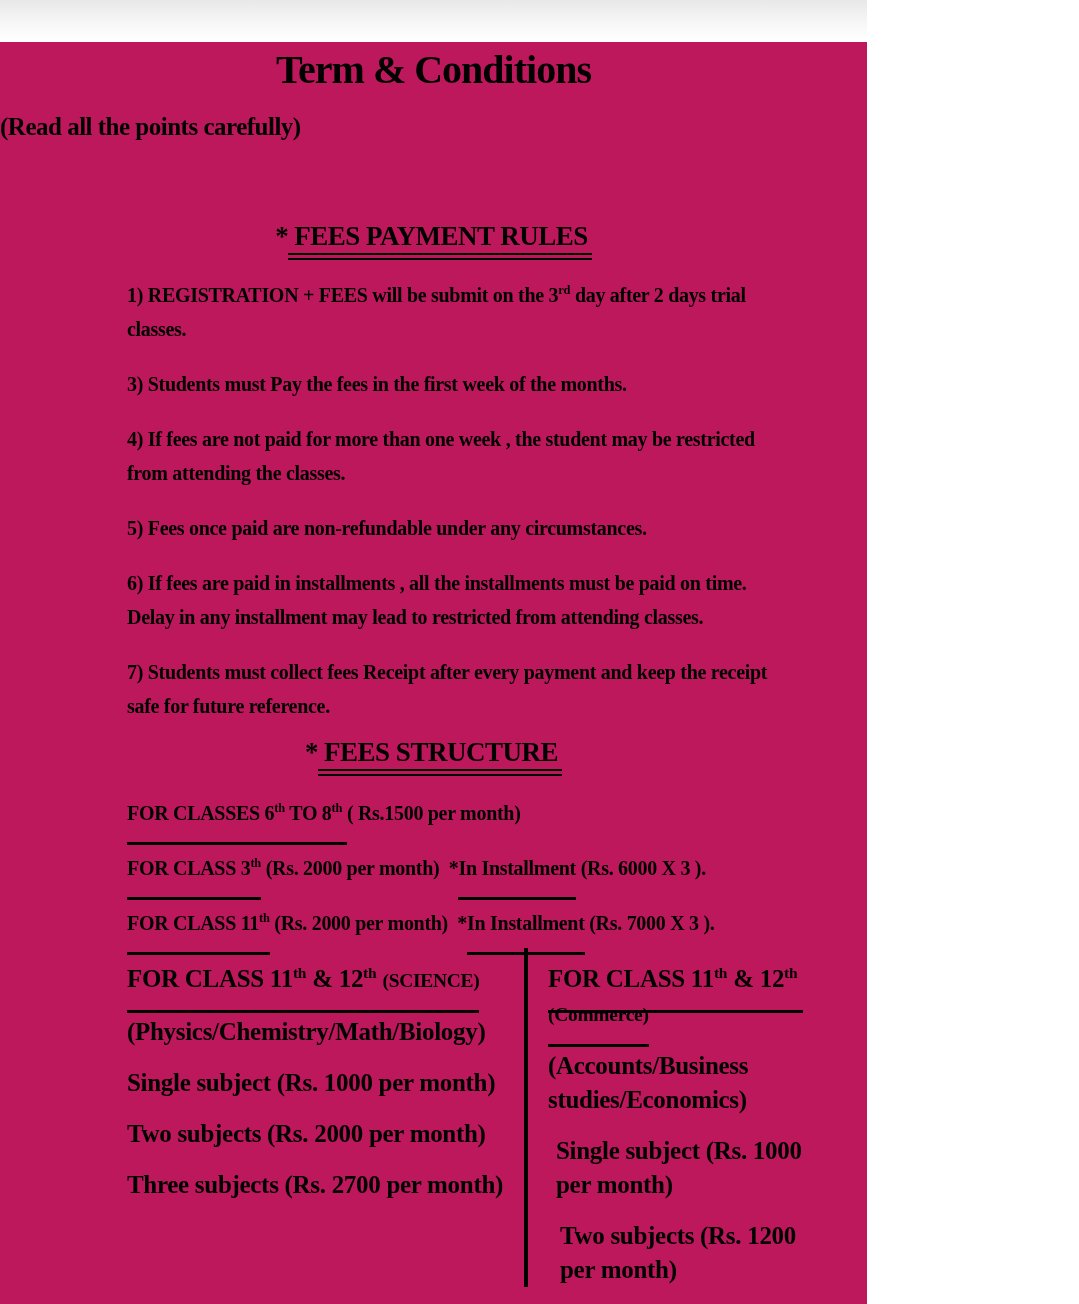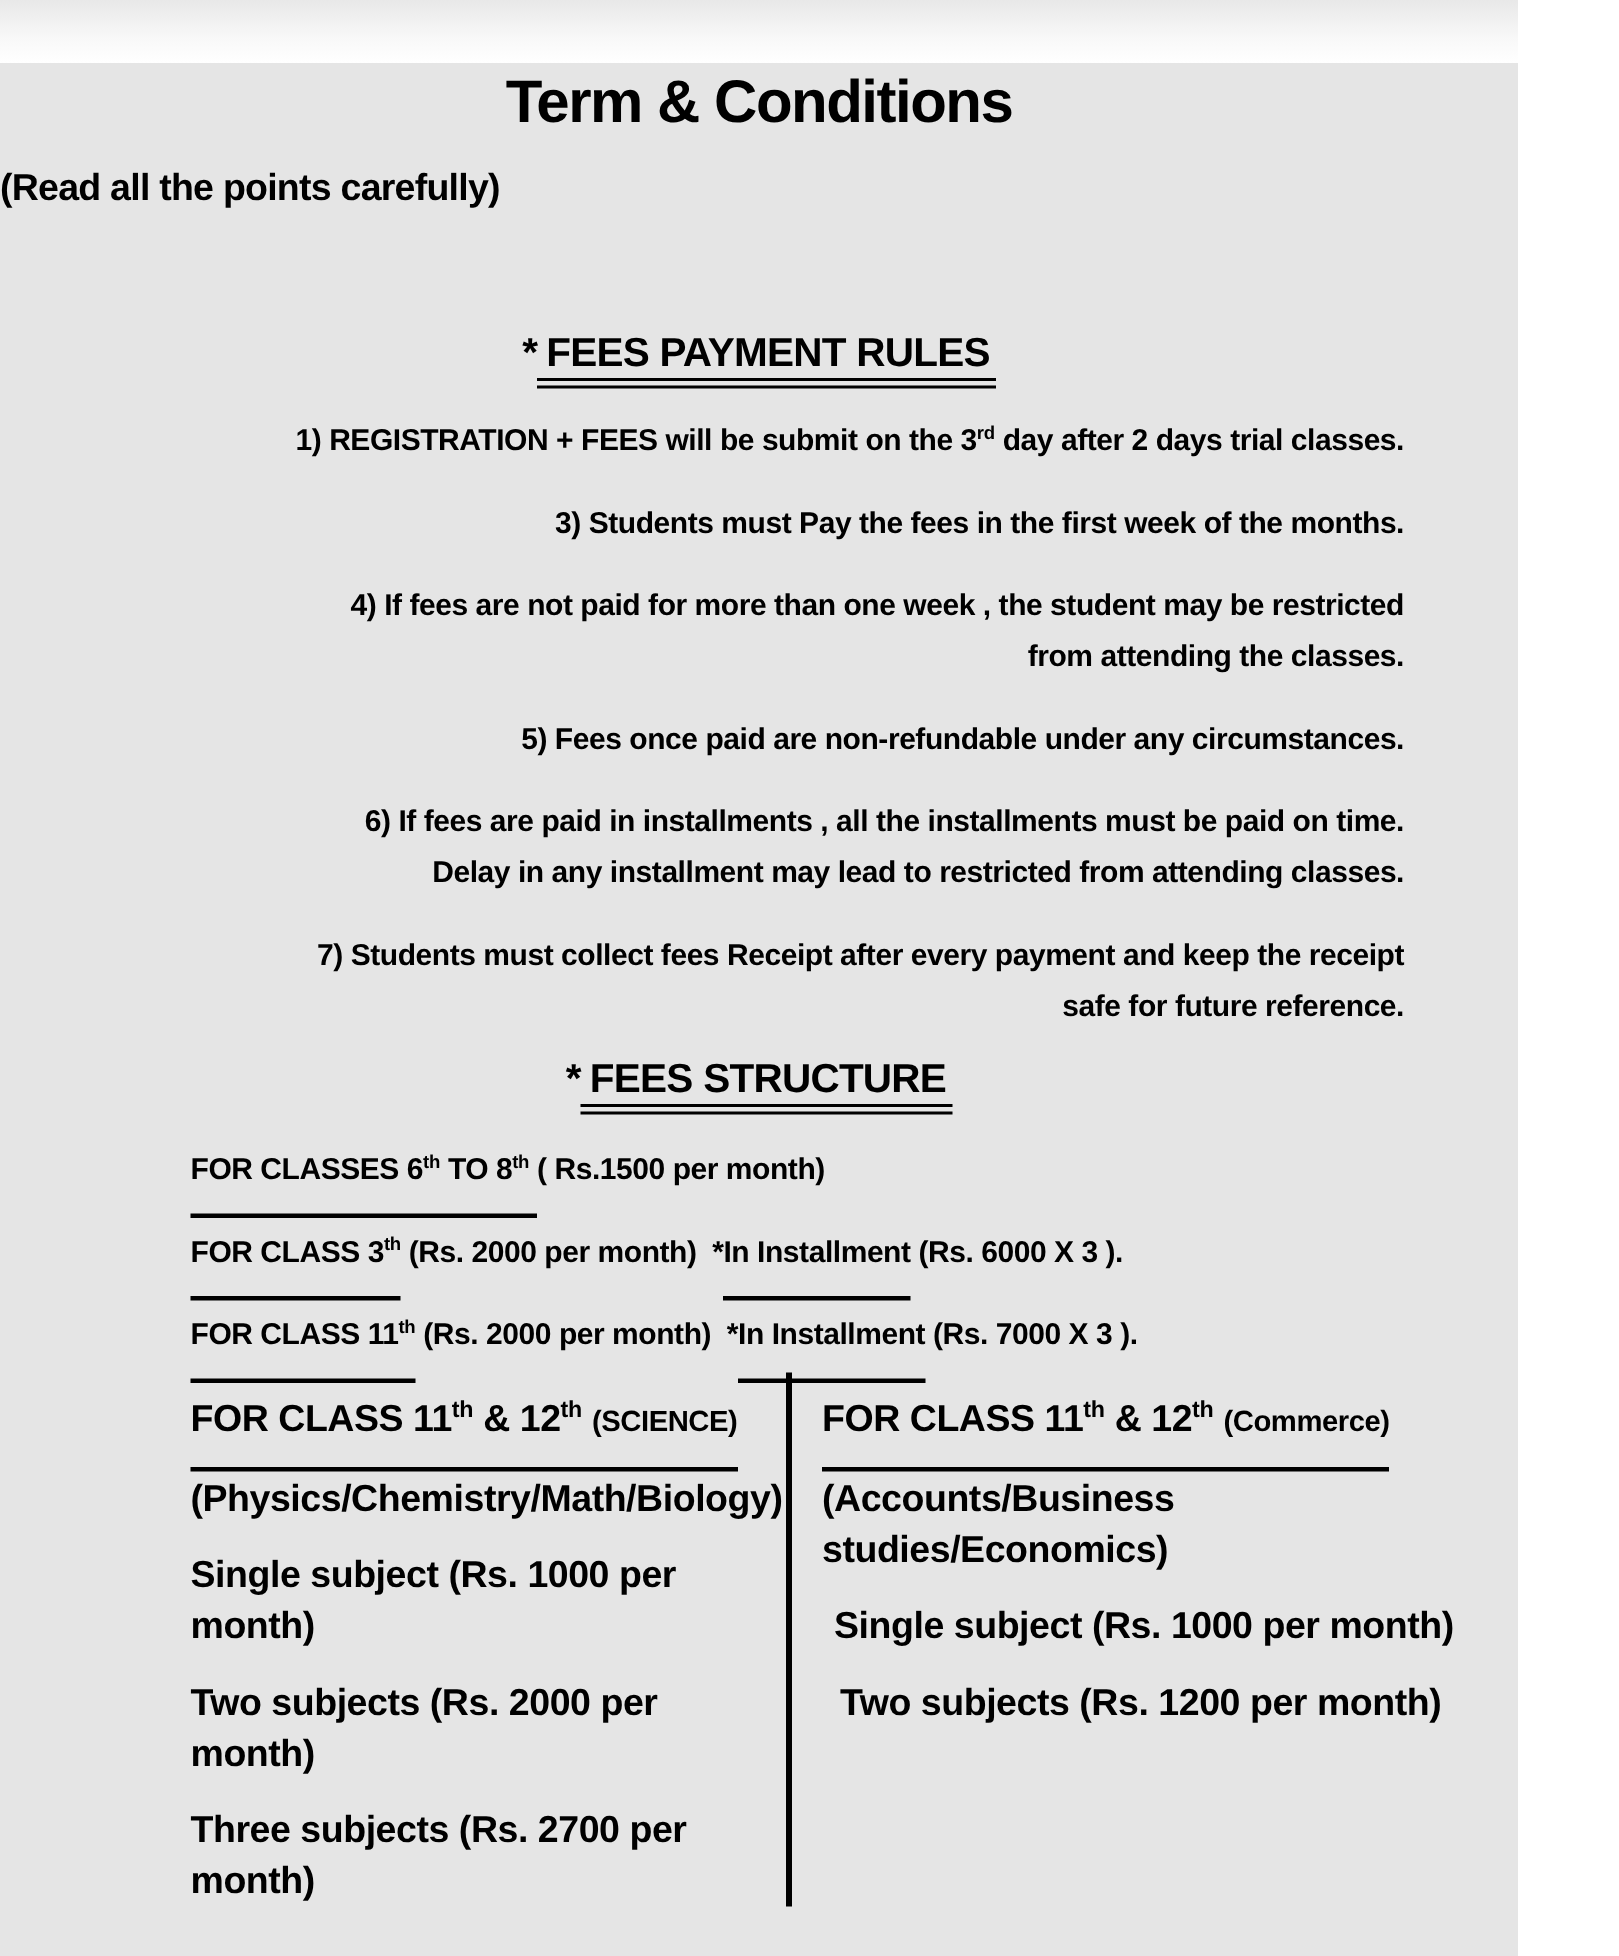--- a/index.html
+++ b/index.html
@@ -1,22 +1,22 @@
 <!DOCTYPE html>
 <html><head>
 <meta charset="utf-8">
 <style>
   html, body { margin:0; padding:0; background:#ffffff; }
   .page {
     position: relative;
-    width: 1012px;
+    width: 867px;
     height: 1304px;
-    background: #e5e5e5;
+    background: #be185d;
     color: #000;
-    font-family: Liberation Sans, sans-serif;
+    font-family: Liberation Serif, serif;
     font-weight: bold;
     overflow: hidden;
     letter-spacing: -0.3px;
   }
   .top-shade {
     position: absolute;
     top: 0; left: 0; right: 0;
     height: 42px;
     background: linear-gradient(#e8e8e8, #f8f8f8 60%, #ffffff);
     pointer-events: none;
@@ -37,21 +37,21 @@
     font-size: 27px;
     text-align: center;
     letter-spacing: -0.5px;
   }
   .sec-heading.first { margin-top: 80px; }
   .sec-heading.second { margin-top: 14px; }
   .dbl-u {
     border-bottom: 7px double #000;
     padding: 0 4px 2px 6px;
   }
-  .rules { margin: 16px; text-align: right; }
+  .rules { margin: 0; }
   .rule {
     font-size: 20px;
     line-height: 34px;
     margin: 21px 60px 0 127px;
     white-space: pre-wrap;
   }
   .rule:first-child { margin-top: 26px; }
   .struct-line {
     font-size: 20px;
     line-height: 34px;

